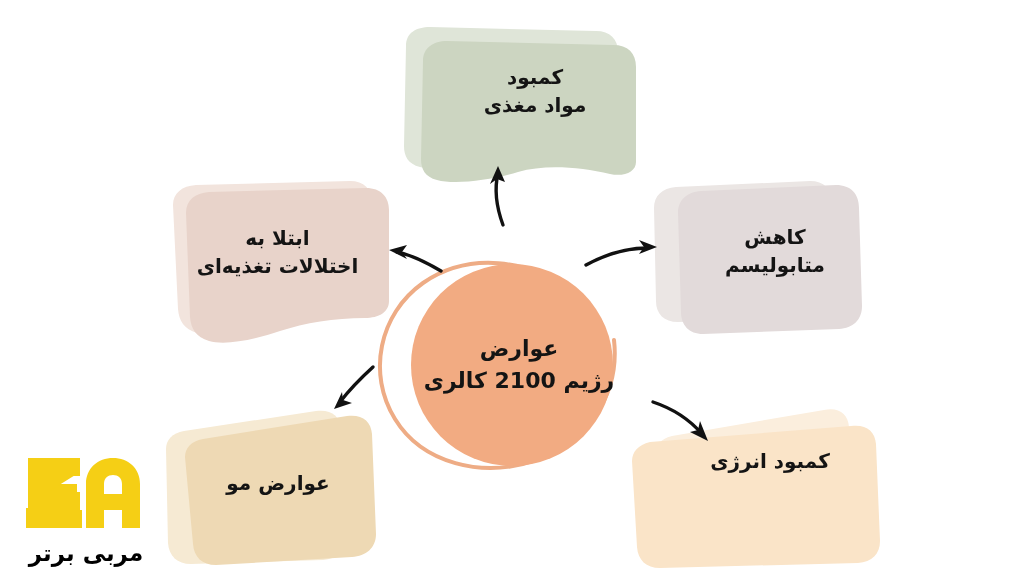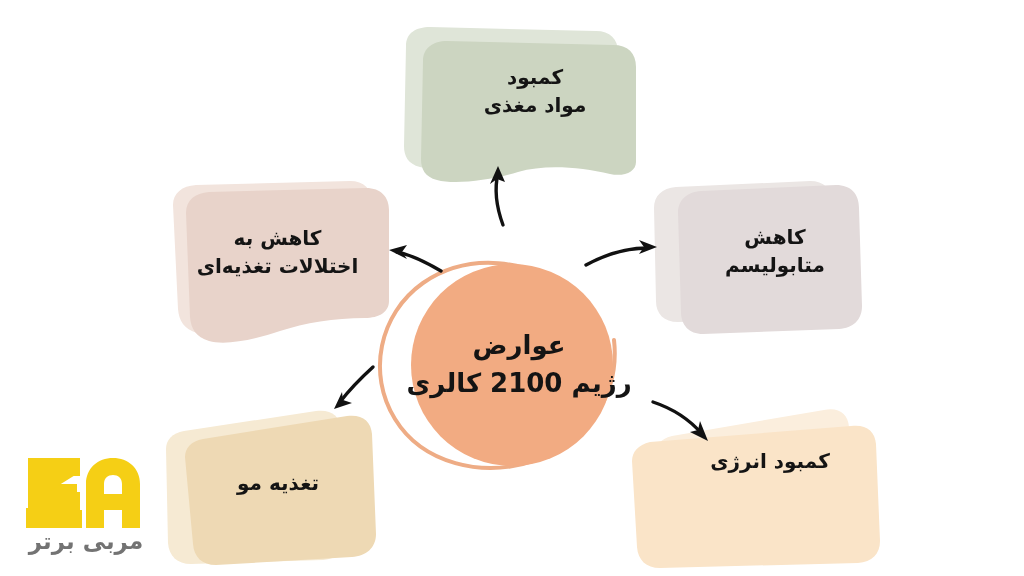--- a/index.html
+++ b/index.html
@@ -39,21 +39,21 @@
     line-height: 1.42;
     letter-spacing: 0;
     direction: rtl;
     pointer-events: none;
     white-space: pre-line;
   }
   .node-label {
     font-size: 20px;
   }
   .center-label {
-    font-size: 26px;
+    font-size: 22px;
     line-height: 1.45;
   }
   
   #label-nutrient   { left: 430px; top: 55px;  width: 210px; height: 72px; }
   #label-metabolism { left: 680px; top: 215px; width: 190px; height: 72px; }
   #label-energy     { left: 660px; top: 441px; width: 220px; height: 40px; }
   #label-hairloss   { left: 178px; top: 463px; width: 200px; height: 40px; }
   #label-eatdis     { left: 170px; top: 216px; width: 215px; height: 72px; }
   #label-center     { left: 400px; top: 327px; width: 238px; height: 76px; }
 
@@ -66,24 +66,24 @@
     height: 120px;
     pointer-events: none;
   }
   #watermark .wm-mark {
     display: block;
     width: 132px;
     height: 78px;
   }
   #watermark .wm-text {
     display: block;
-    margin-top: 0;
+    margin-top: 12px;
     font-size: 23px;
     font-weight: bold;
-    color: #737373;
+    color: #000000;
     direction: rtl;
     text-align: center;
     width: 132px;
     letter-spacing: 1px;
     font-family: "DejaVu Sans", "Liberation Sans", sans-serif;
   }
 </style>
 </head>
 <body>
 
@@ -189,25 +189,25 @@
   <div class="node-label" id="label-metabolism">
     <span>کاهش</span>
     <span>متابولیسم</span>
   </div>
 
   <div class="node-label" id="label-energy">
     <span>کمبود انرژی</span>
   </div>
 
   <div class="node-label" id="label-hairloss">
-    <span>تغذیه مو</span>
+    <span>عوارض مو</span>
   </div>
 
   <div class="node-label" id="label-eatdis">
-    <span>کاهش به</span>
+    <span>ابتلا به</span>
     <span>اختلالات تغذیه‌ای</span>
   </div>
 
   <div class="center-label" id="label-center">
     <span>عوارض</span>
     <span>رژیم 2100 کالری</span>
   </div>
 
   <div id="watermark">
     <svg class="wm-mark" viewBox="0 0 132 78">

